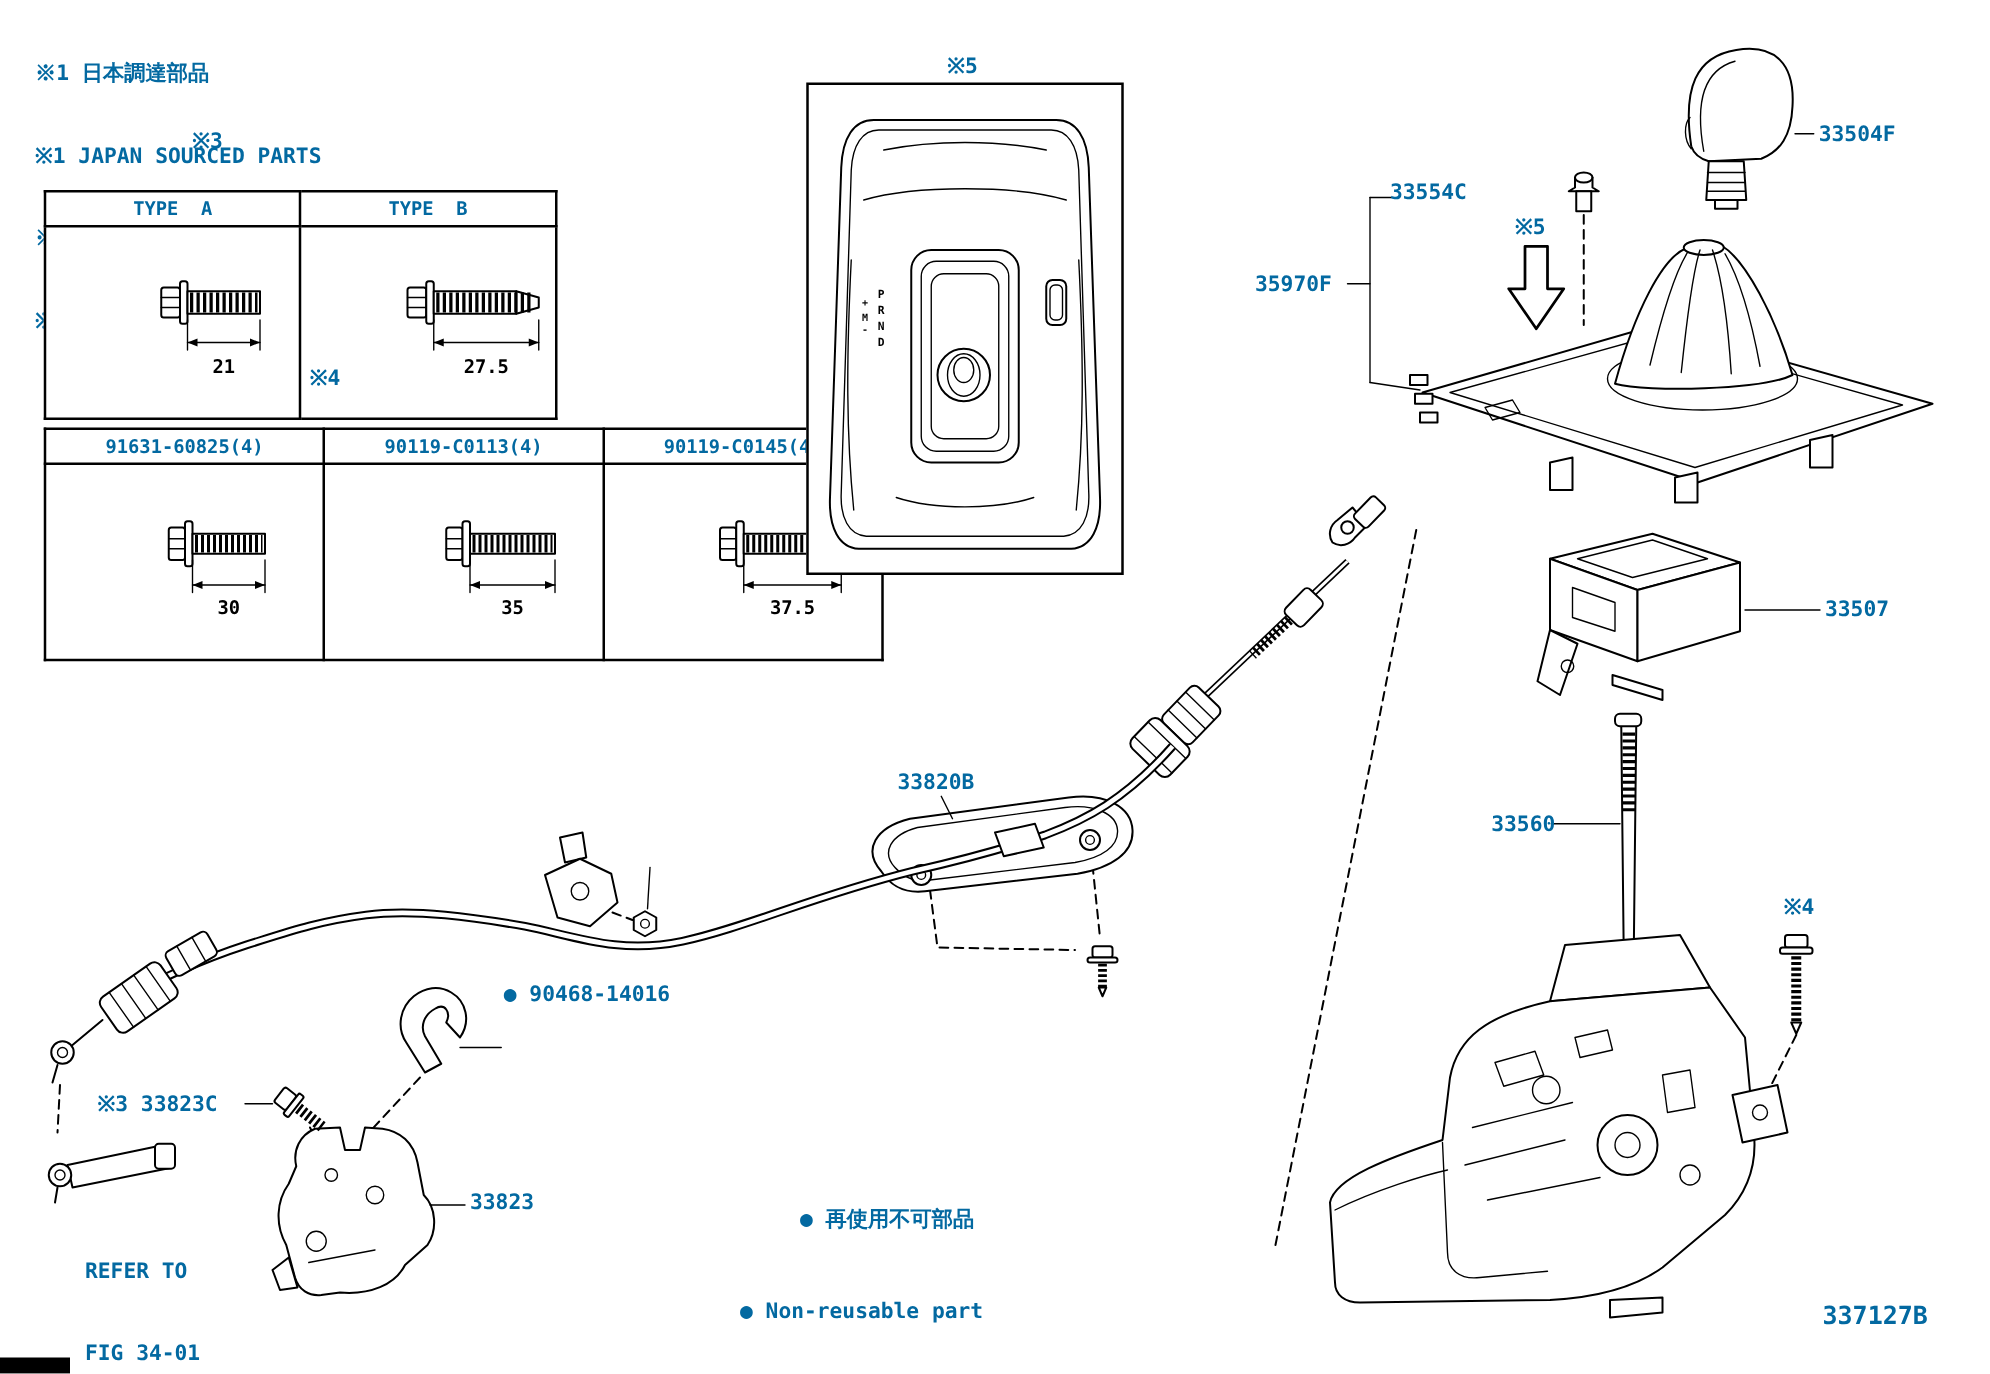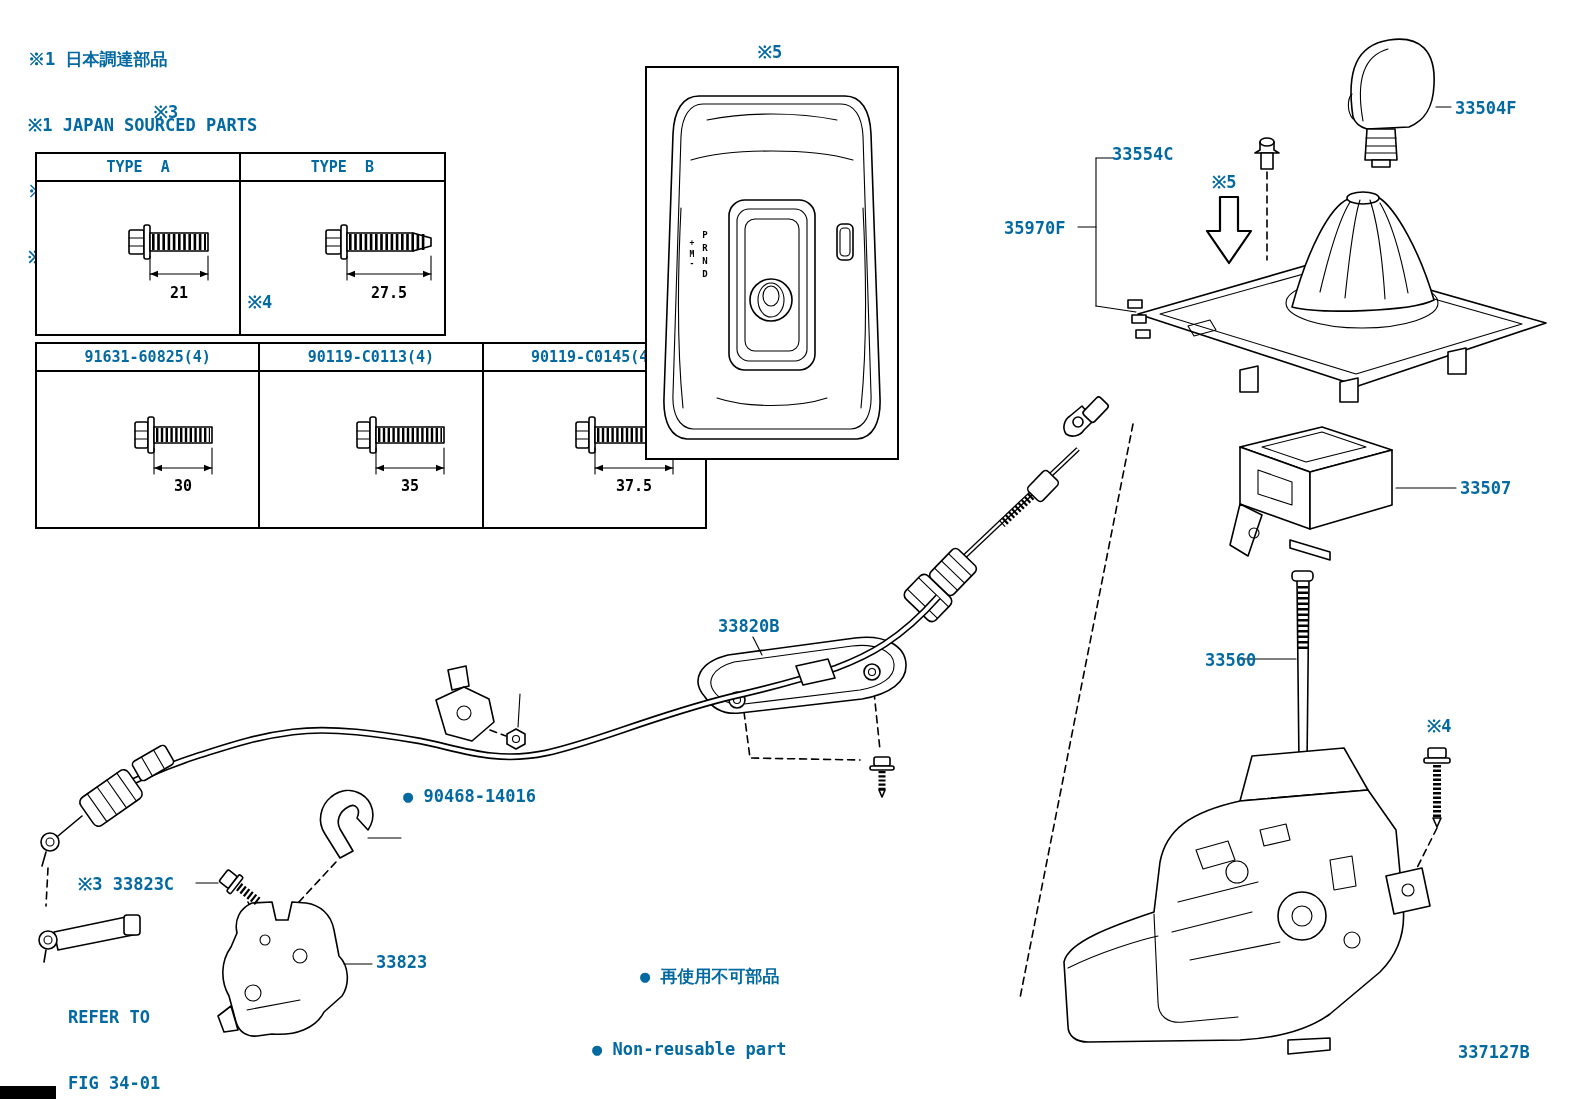--- a/index.html
+++ b/index.html
@@ -1,19 +1,19 @@
 <!DOCTYPE html>
 <html><head>
 <meta charset="utf-8">
 <style>
   html,body{margin:0;padding:0;background:#fff;}
   #stage{position:relative;width:1548px;height:1099px;background:#fff;overflow:hidden;
          font-family:"DejaVu Sans Mono",monospace;color:#0369a1;}
   .lbl{position:absolute;font-weight:700;font-size:17px;line-height:24px;white-space:pre;}
-  .lbl.sm{font-size:17px;}
+  .lbl.sm{font-size:20px;}
   .cap{position:absolute;font-weight:700;font-size:17px;text-align:center;}
   #art{position:absolute;left:0;top:0;}
   .s{fill:none;stroke:#000;stroke-width:1.6;stroke-linecap:round;stroke-linejoin:round;}
   .sf{fill:#fff;stroke:#000;stroke-width:1.6;stroke-linejoin:round;}
   .thin{stroke-width:1.1;}
   .th2{stroke-width:2.2;}
   .dash{stroke-dasharray:7 5;}
   .thr{fill:none;stroke:#000;}
   .tube{fill:none;stroke:#000;stroke-width:7;}
   .tubein{fill:none;stroke:#fff;stroke-width:3.8;}
@@ -401,21 +401,21 @@
       <text class="cstxt2" x="45" y="189" text-anchor="middle">M</text>
       <text class="cstxt2" x="45" y="198" text-anchor="middle">-</text>
     </svg>
   </div>
 
   <div class="lbl" style="left:1455px;top:96px;">33504F</div>
   <div class="lbl" style="left:1092px;top:142px;margin-left:20px;">33554C</div>
   <div class="lbl" style="left:1004px;top:216px;">35970F</div>
   <div class="lbl" style="left:1212px;top:170px;">※5</div>
   <div class="lbl" style="left:1460px;top:476px;">33507</div>
-  <div class="lbl" style="left:1193px;top:648px;margin-left:12px;">33560</div>
+  <div class="lbl" style="left:1193px;top:648px;">33560</div>
   <div class="lbl" style="left:1427px;top:714px;">※4</div>
   <div class="lbl" style="left:718px;top:614px;">33820B</div>
 
 
   <div class="lbl" style="left:403px;top:784px;">● 90468-14016</div>
 
 
   <div class="lbl" style="left:78px;top:872px;">※3 33823C</div>
   <div class="lbl" style="left:376px;top:950px;">33823</div>
 

